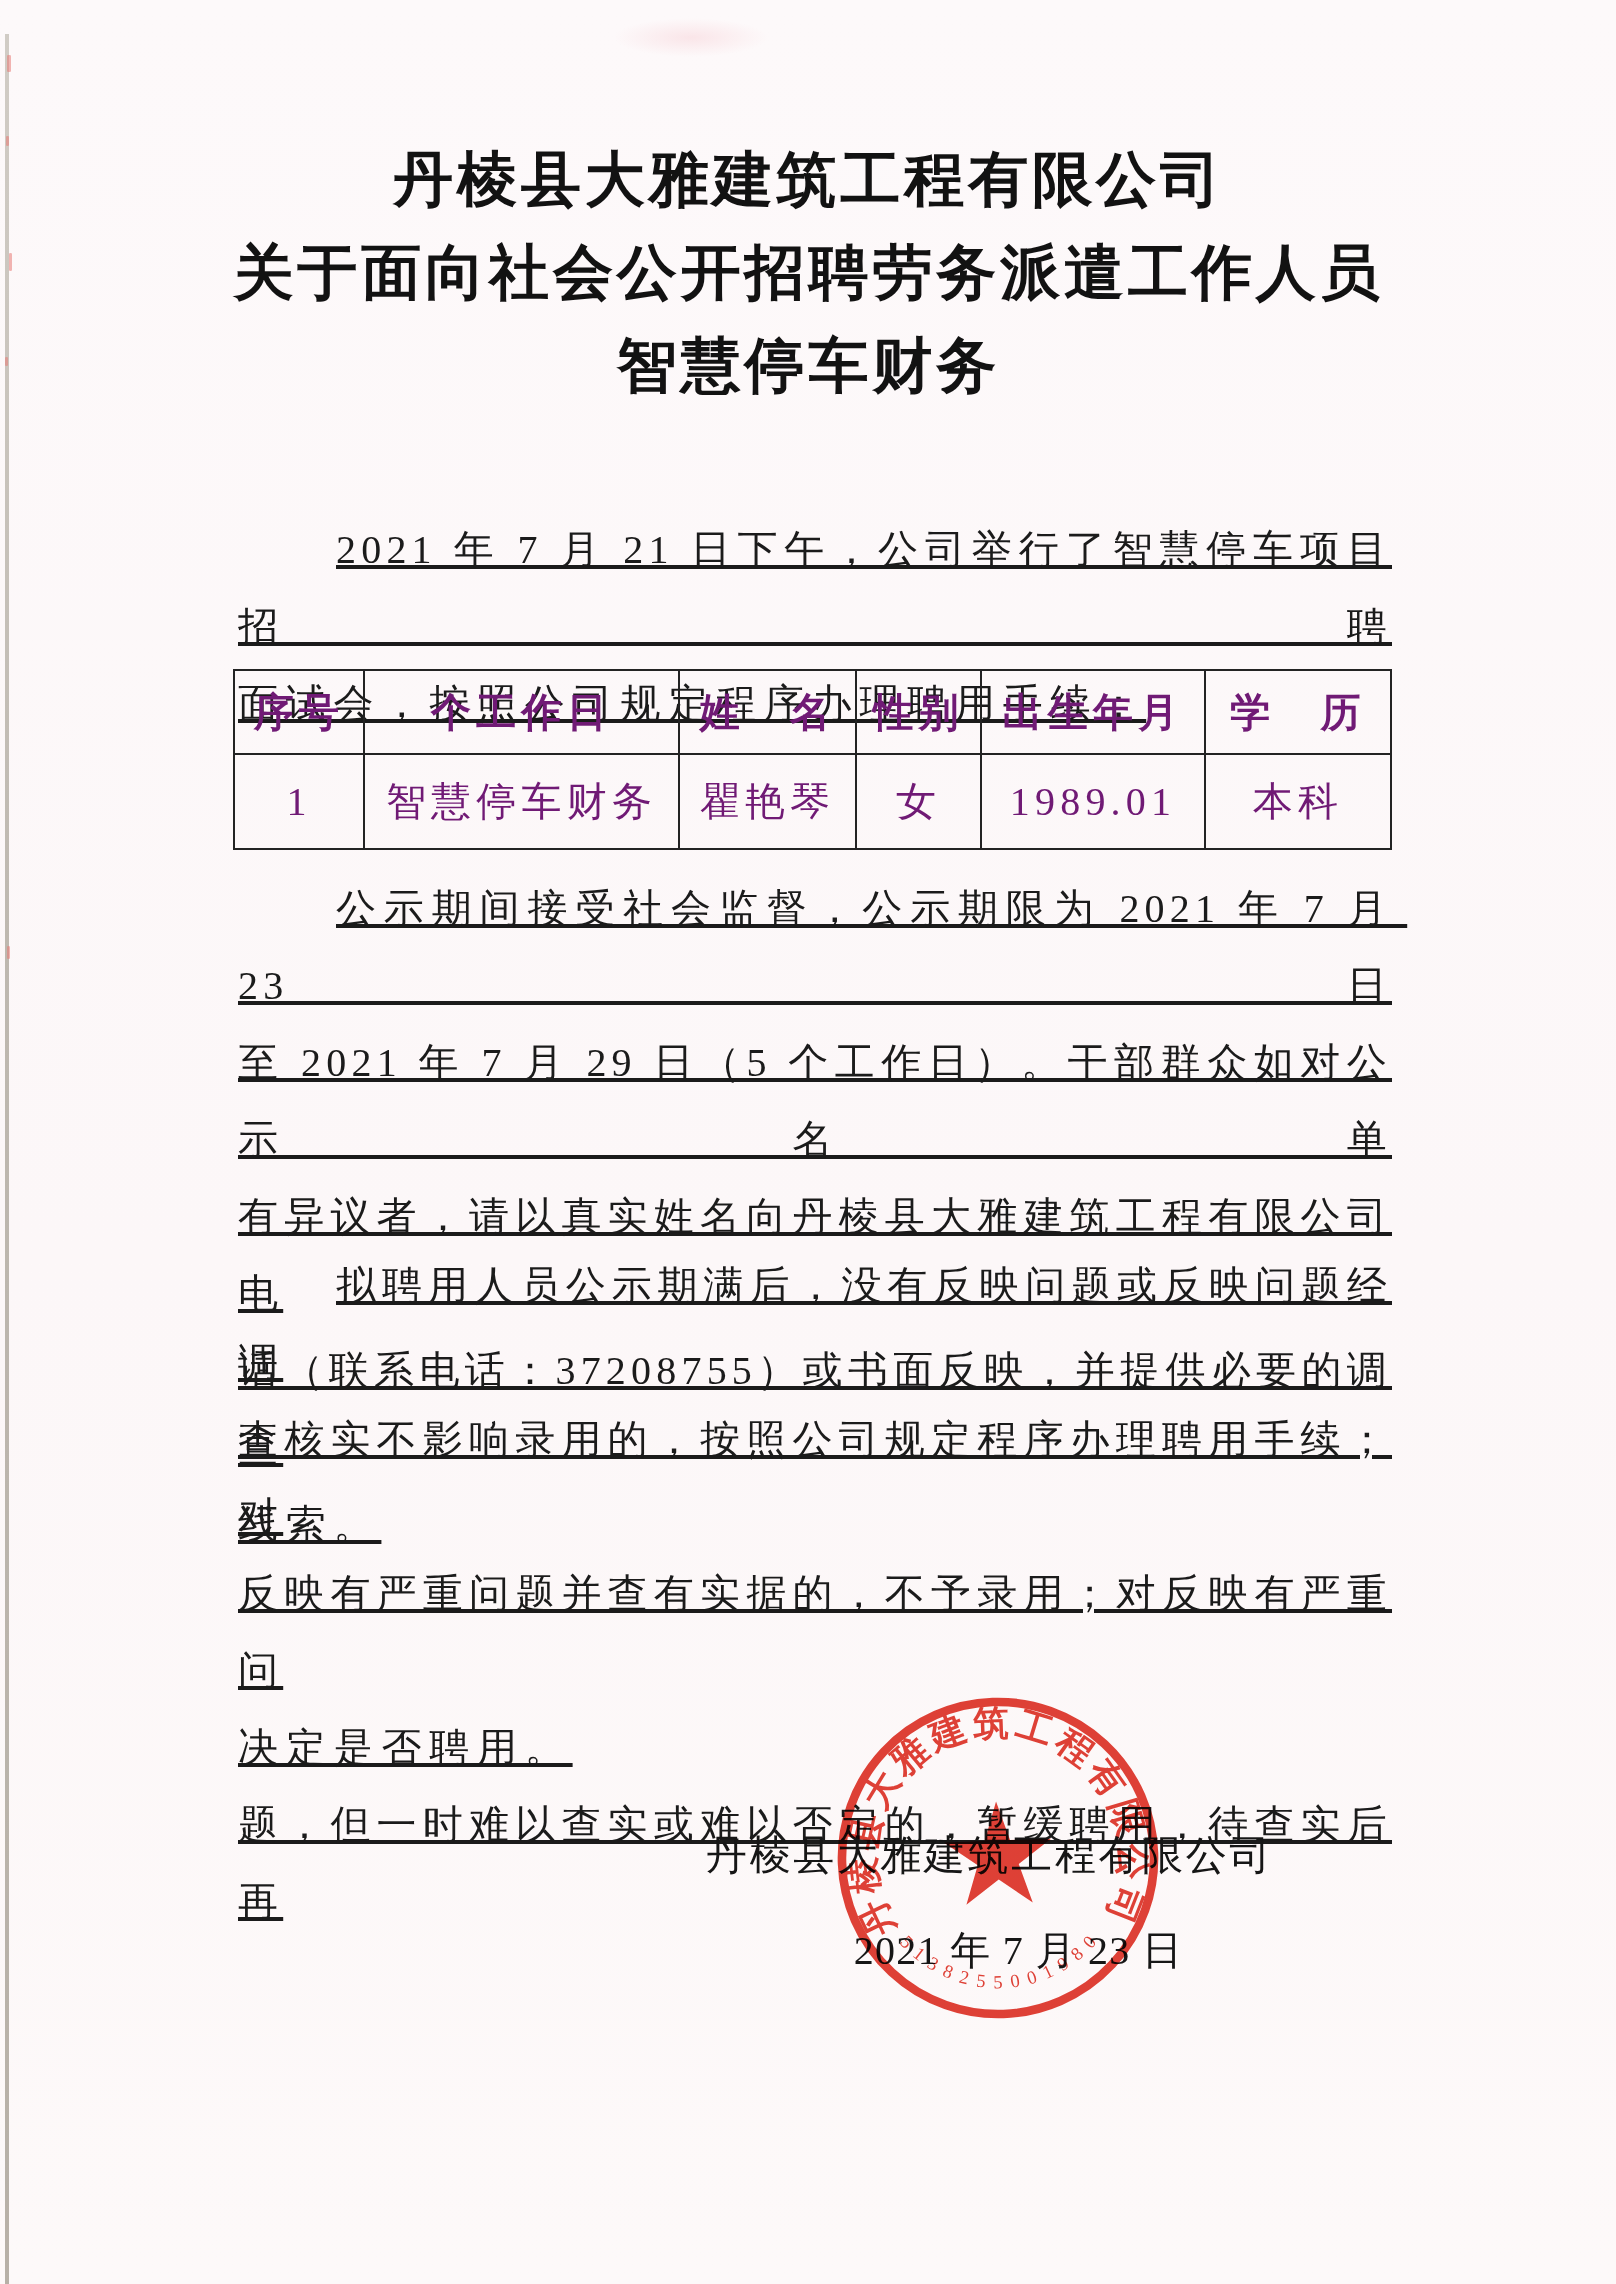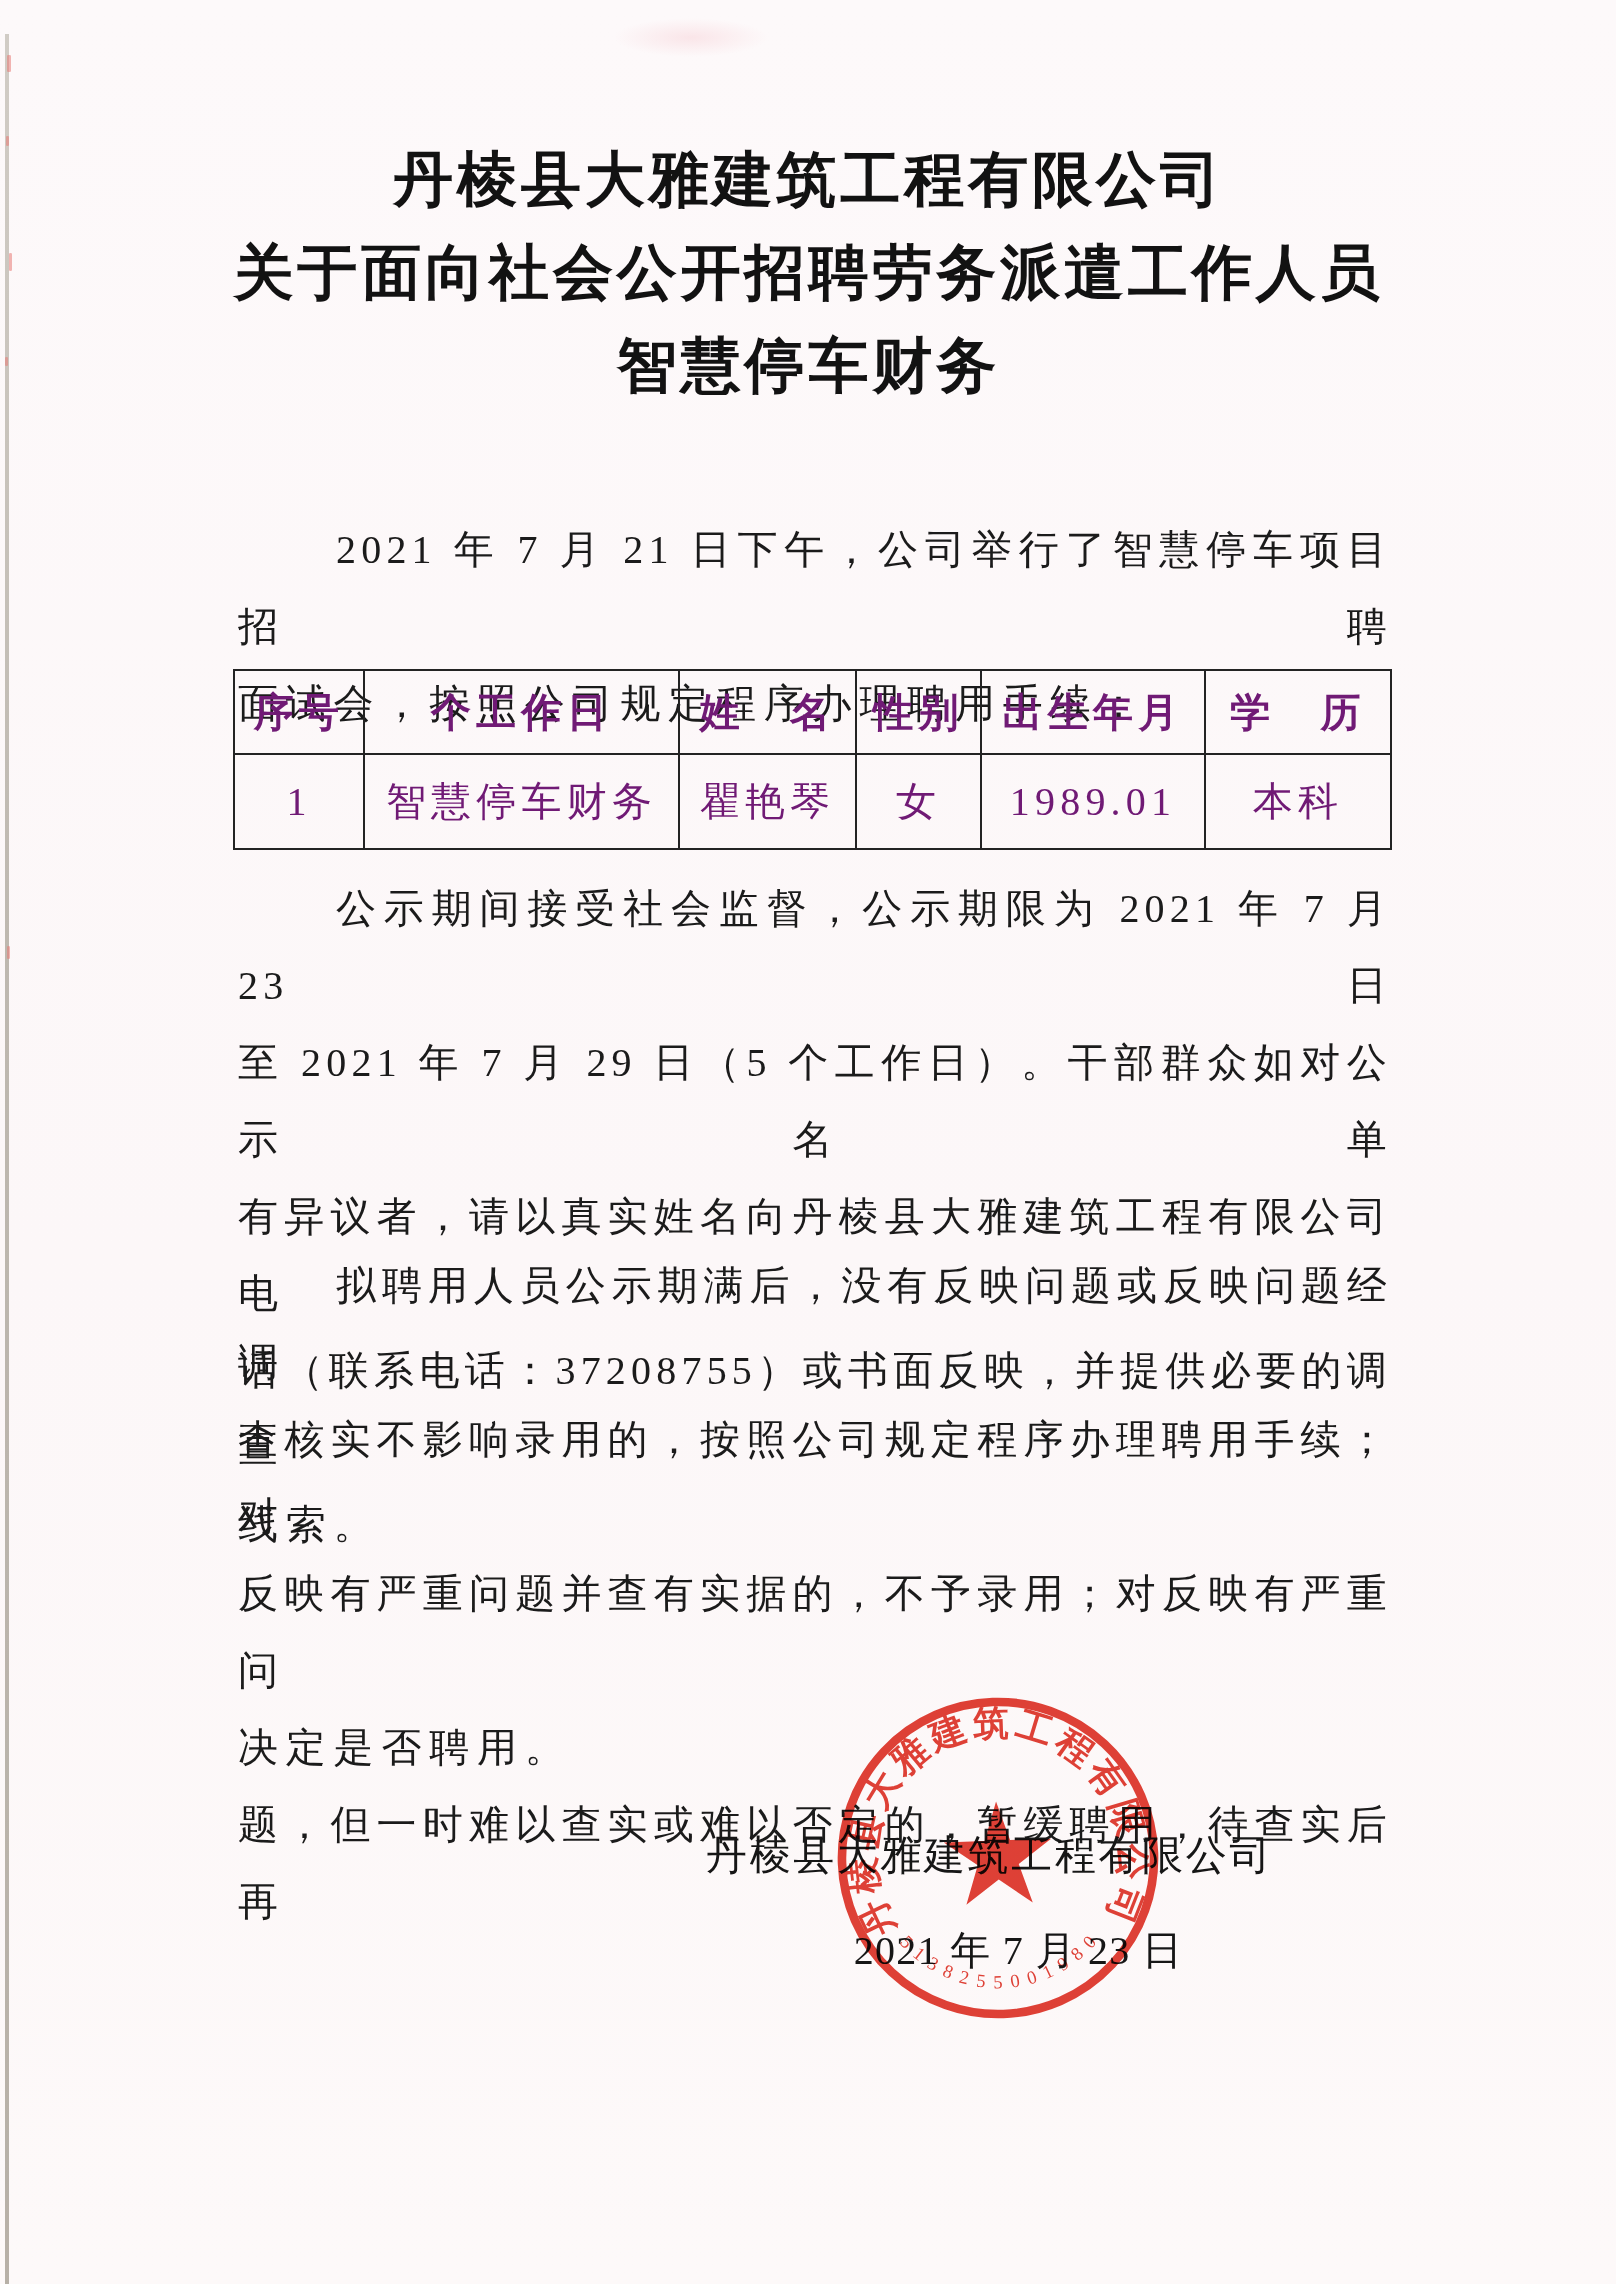--- a/index.html
+++ b/index.html
@@ -17,21 +17,21 @@
   }
   .titles .t-line{white-space:nowrap;}
   
   .body-block{
     position:absolute;left:238px;width:1154px;
     font-size:40px;line-height:77px;letter-spacing:7.8px;color:#1b1b1b;
   }
   .p1{top:511px;}
   .p2{top:870px;}
   .p3{top:1247px;}
-  .line{display:block;white-space:pre-wrap;}
+  .line{display:block;white-space:pre-wrap;text-decoration:underline;}
   .just{text-align:justify;text-align-last:justify;letter-spacing:5.2px;}
   .indent{text-indent:98px;}
   
   .hire-table{
     position:absolute;left:233px;top:669px;
     border-collapse:collapse;table-layout:fixed;
     font-size:40px;color:#701a75;
   }
   .hire-table td,.hire-table th{
     border:2px solid #232323;text-align:center;vertical-align:middle;

